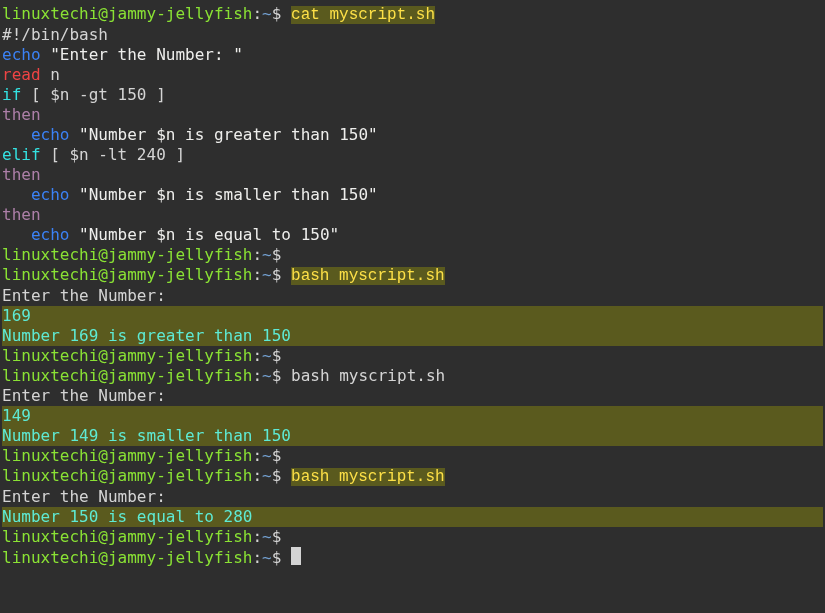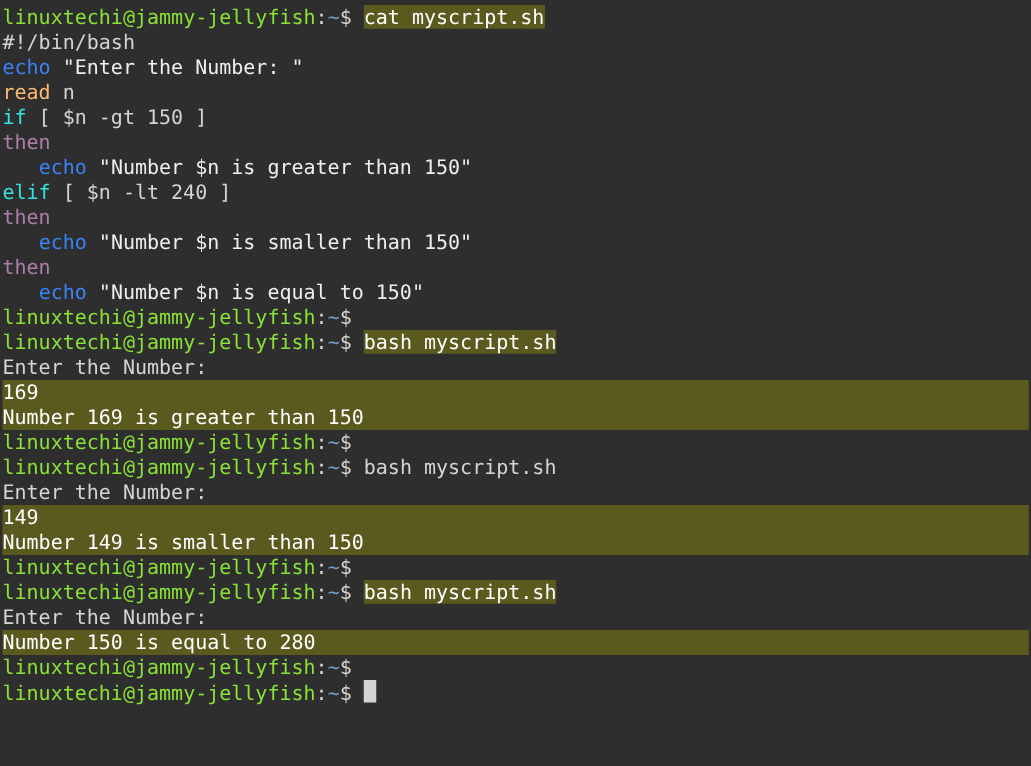--- a/index.html
+++ b/index.html
@@ -22,28 +22,29 @@
       white-space: pre;
     }
     .prompt-user {
       color: #8ae234;
     }
     .prompt-path {
       color: #729fcf;
     }
     .cmd-hl {
       background: #5a5a1e;
-      color: #ffffff;
+      color: #fde047;
+      font-family: Liberation Mono, monospace;
     }
     .output-hl {
       background: #5a5a1e;
-      color: #ffffff;
+      color: #5eead4;
     }
     .kw-red {
-      color: #fdba74;
+      color: #ef4444;
     }
     .kw-cyan {
       color: #34e2e2;
     }
     .kw-magenta {
       color: #ad7fa8;
     }
     .kw-teal {
       color: #3b82f6;
     }

